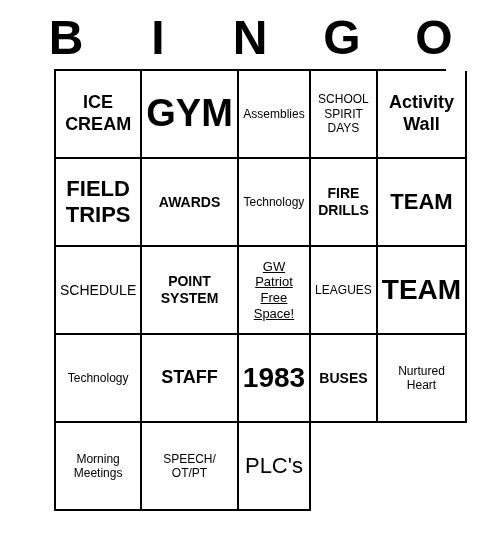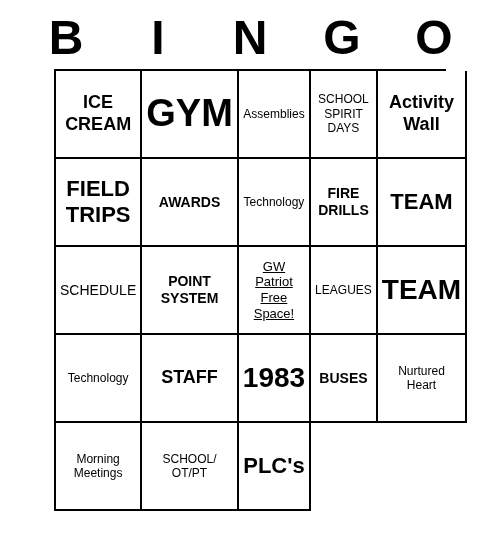--- a/index.html
+++ b/index.html
@@ -63,21 +63,21 @@
     .size-md { font-size: 14px; font-weight: bold; }
     .size-sm { font-size: 12px; }
     .size-xs { font-size: 14px; }
 
     .gym-cell { font-size: 38px; font-weight: bold; }
     .pbis-cell { font-size: 32px; font-weight: bold; }
     .year-cell { font-size: 28px; font-weight: bold; }
     .choir-cell { font-size: 22px; font-weight: bold; }
     .field-cell { font-size: 22px; font-weight: bold; text-align: center; }
     .team-cell { font-size: 28px; font-weight: bold; }
-    .plcs-cell { font-size: 22px; font-weight: bold; }
+    .plcs-cell { font-size: 22px; font-weight: normal; }
     .activity-cell { font-size: 18px; font-weight: bold; }
     .free-cell { font-size: 13px; text-decoration: underline; }
   </style>
 </head>
 <body>
 
 <div class="bingo-title">
 <span class="bingo-letter">B</span>
     <span class="bingo-letter">I</span>
     <span class="bingo-letter">N</span>
@@ -143,18 +143,18 @@
     <div class="cell">
       <span class="cell-text size-md">BUSES</span>
     </div>
     <div class="cell">
       <span class="cell-text size-sm">Nurtured Heart</span>
     </div>
     <div class="cell">
       <span class="cell-text size-sm">Morning Meetings</span>
     </div>
     <div class="cell">
-      <span class="cell-text size-sm">SCHOOL/ OT/PT</span>
+      <span class="cell-text size-sm">SPEECH/ OT/PT</span>
     </div>
     <div class="cell">
       <span class="cell-text plcs-cell">PLC's</span>
     </div>
   </div>
 
 </body></html>

